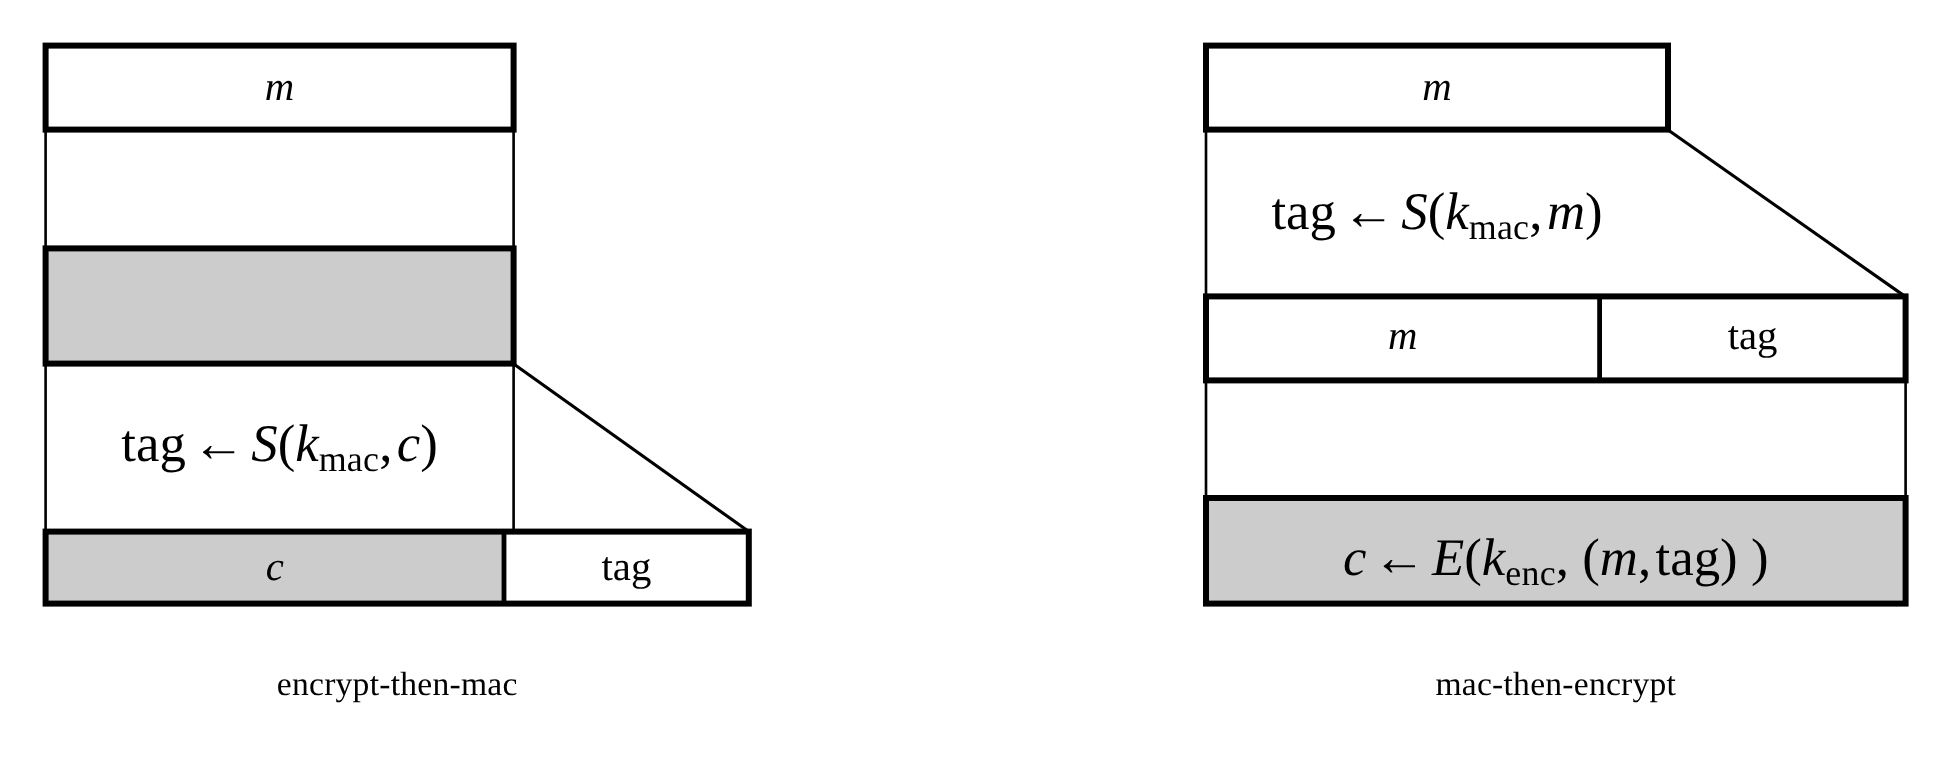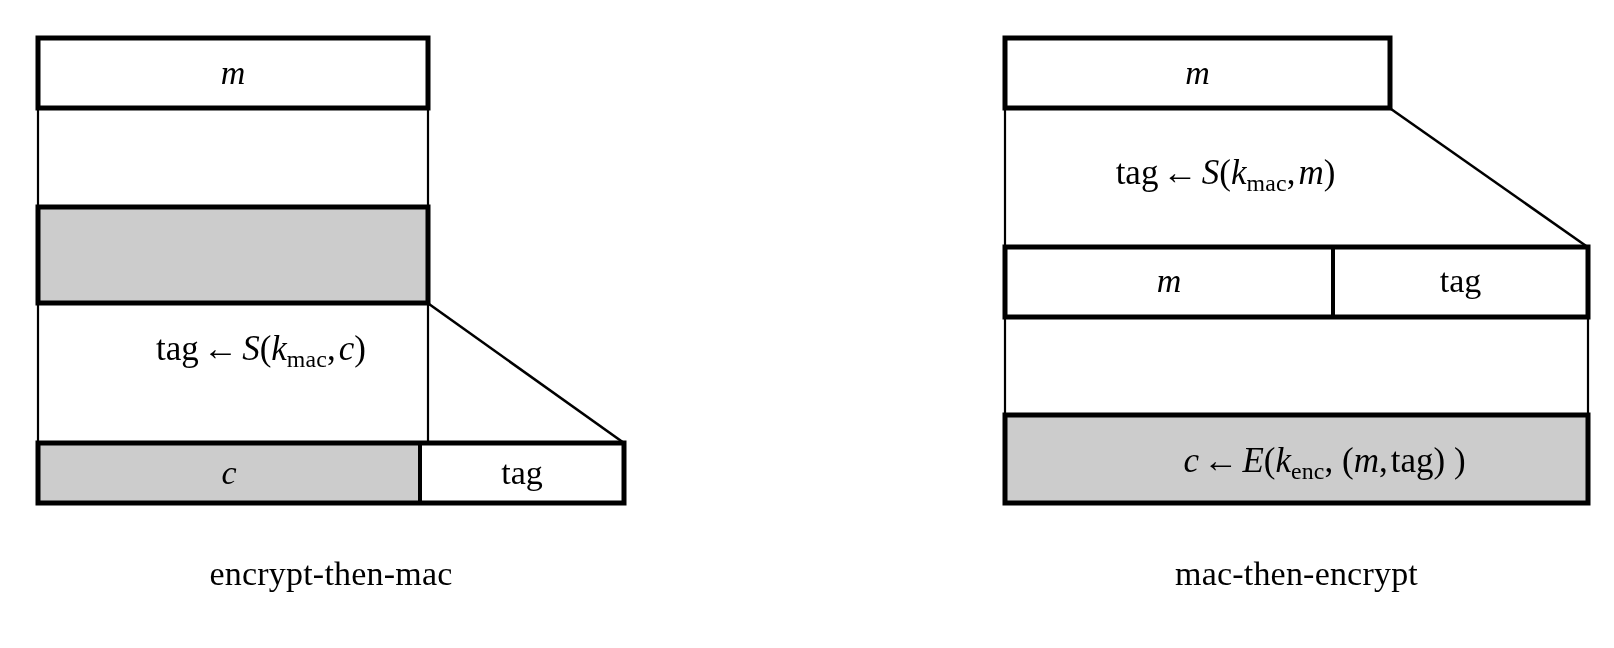--- a/index.html
+++ b/index.html
@@ -61,23 +61,23 @@
   .sub {
     font-size: 0.68em;
     vertical-align: -0.28em;
     font-style: normal;
     letter-spacing: 0.2px;
   }
   .arrow { font-style: normal; padding: 0 0.12em; }
   .sym-m { font-size: 34px; }
   .sym-c { font-size: 34px; }
   .sym-tag { font-size: 34px; }
-  .expr { font-size: 35px; padding-left: 28px; }
+  .expr { font-size: 44px; }
   .caption {
-    font-size: 34px;
+    font-size: 28px;
     letter-spacing: 0.2px;
   }
 </style>
 </head>
 <body>
 
 <div id="stage">
 
   <svg class="diagram-svg" viewBox="0 0 1614 648">
 
@@ -117,21 +117,21 @@
       <rect class="box-fill-gray" x="1005" y="415" width="583" height="88"></rect>
       <rect class="box-stroke" x="1005" y="415" width="583" height="88"></rect>
     </g>
   </svg>
 
   <div class="lbl sym-m" style="left:38px; top:56px; width:390px;">
     <span class="it">m</span>
   </div>
 
 
-  <div class="lbl expr" style="left:38px; top:331px; width:390px;">
+  <div class="lbl expr" style="left:38px; top:348px; width:390px;">
     <span class="up">tag</span><span class="arrow">←</span><span class="it">S</span><span class="up">(</span><span class="it">k</span><span class="sub">mac</span><span class="up">,</span> <span class="it">c</span><span class="up">)</span>
   </div>
 
   <div class="lbl sym-c" style="left:38px; top:456px; width:382px;">
     <span class="it">c</span>
   </div>
 
   <div class="lbl sym-tag" style="left:420px; top:456px; width:204px;">
     <span class="up">tag</span>
   </div>

